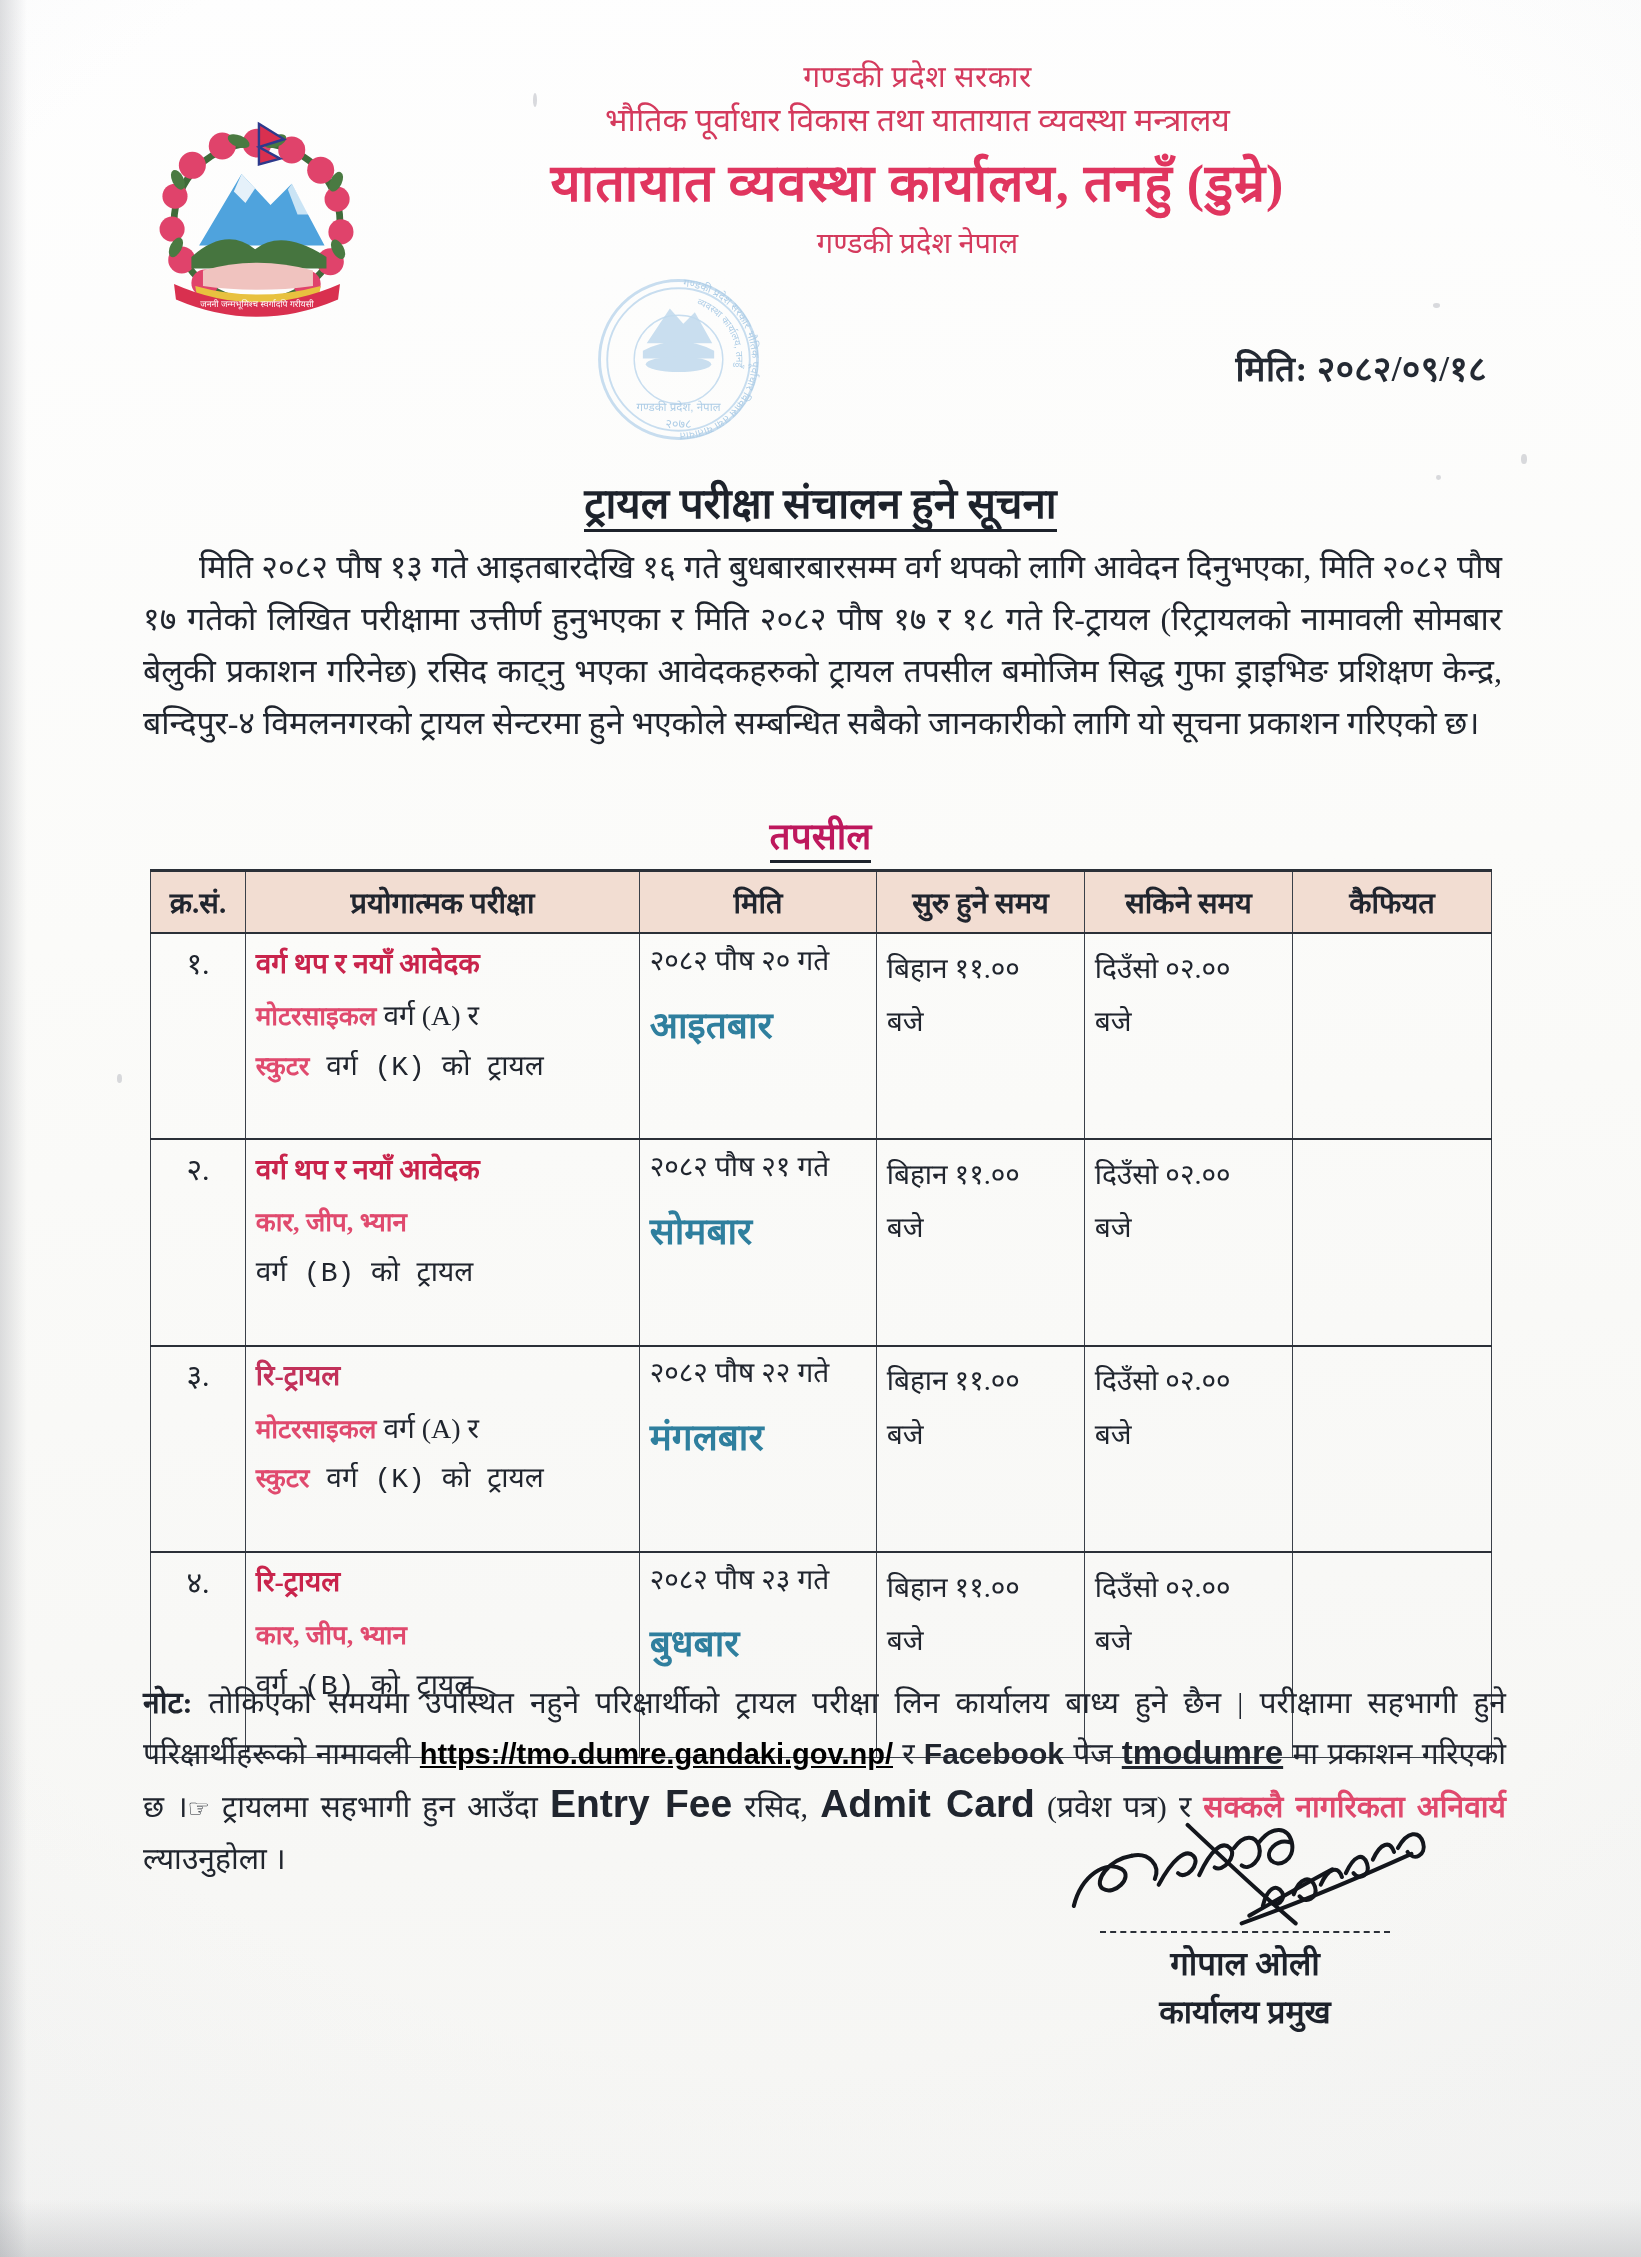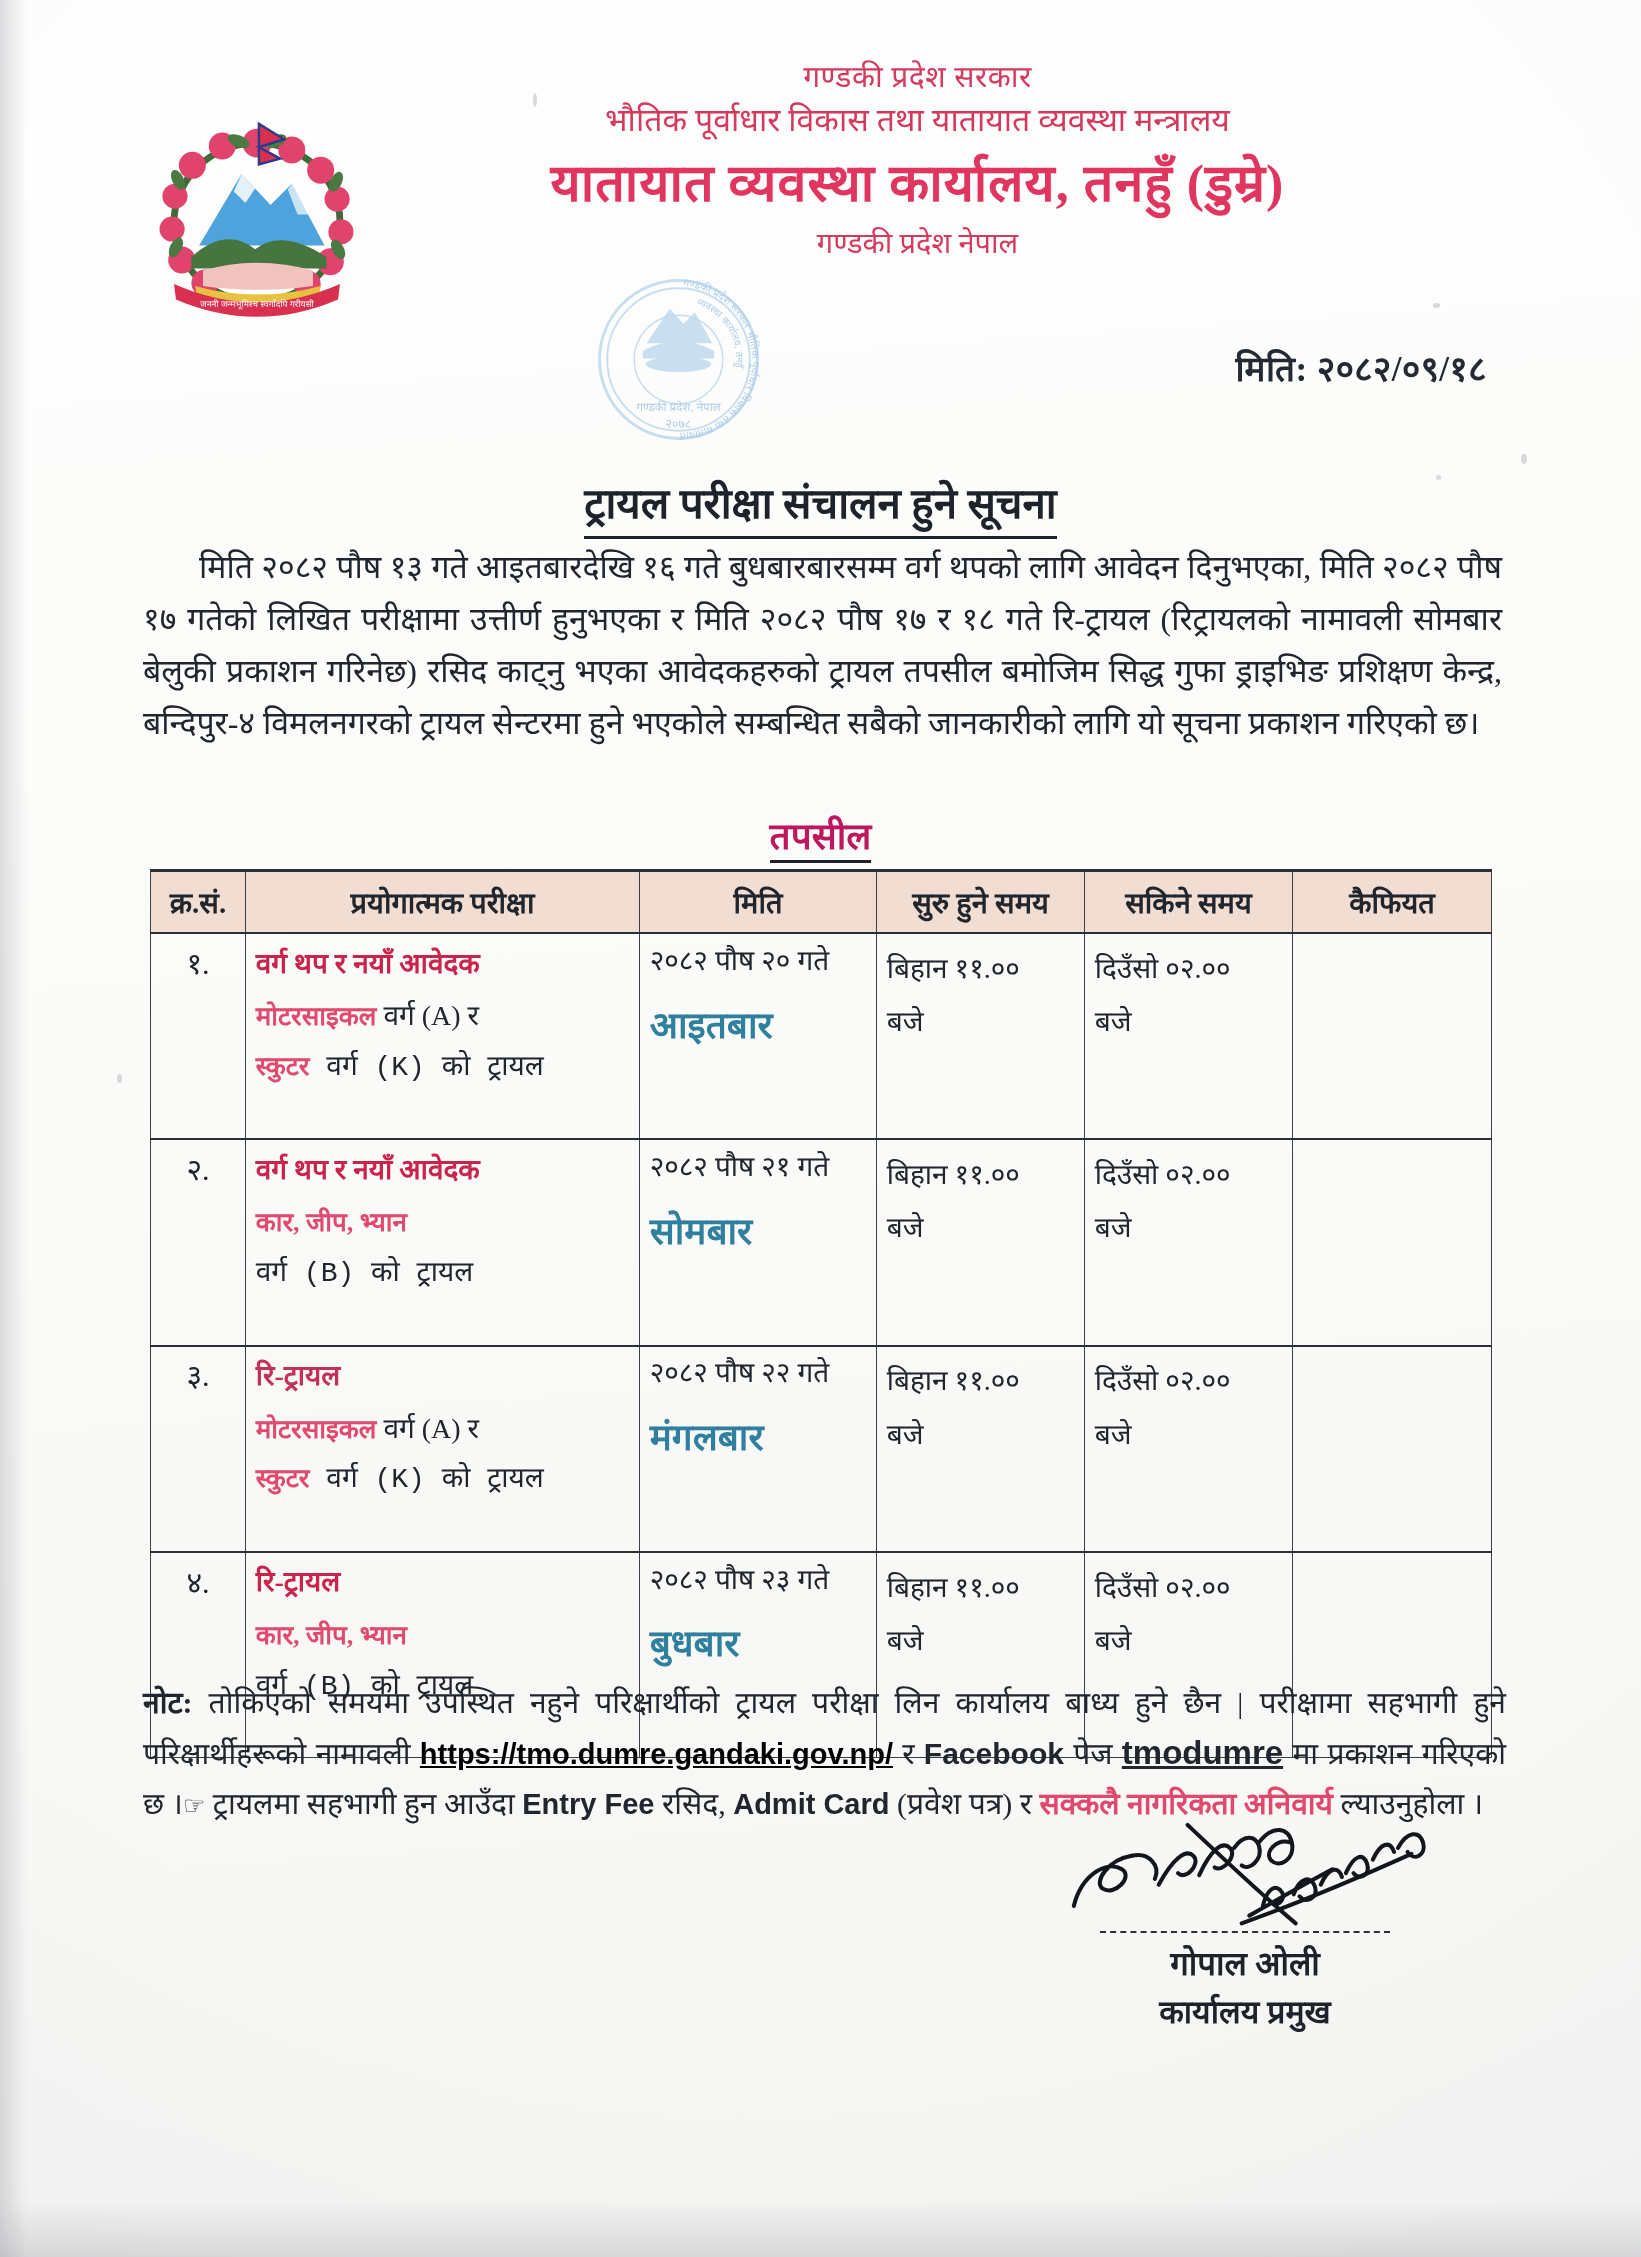--- a/index.html
+++ b/index.html
@@ -105,21 +105,21 @@
     left: 0;
     right: 0;
     top: 473px;
     text-align: center;
     font-size: 42px;
     font-weight: bold;
     color: #1d222b;
   }
   .notice-title span {
     border-bottom: 3.9px solid #1d222b;
-    padding-bottom: 9px;
+    padding-bottom: 2px;
   }
   .body-block {
     position: absolute;
     left: 143px;
     top: 541px;
     width: 1359px;
     font-size: 32px;
     line-height: 52px;
     color: #20252e;
     text-align: justify;
@@ -242,21 +242,21 @@
   }
   .fbpage {
     font-family: "Liberation Sans", sans-serif;
     font-weight: bold;
     font-size: 33px;
     text-decoration: underline;
   }
   .en {
     font-family: "Liberation Sans", sans-serif;
     font-weight: bold;
-    font-size: 29px;
+    font-size: 39px;
   }
   .red-em { color: #e0496d; font-weight: bold; }
   .hand-icon { font-size: 25px; }
 
   
   .sig-area {
     position: absolute;
     right: 145px;
     top: 1792px;
     width: 502px;

